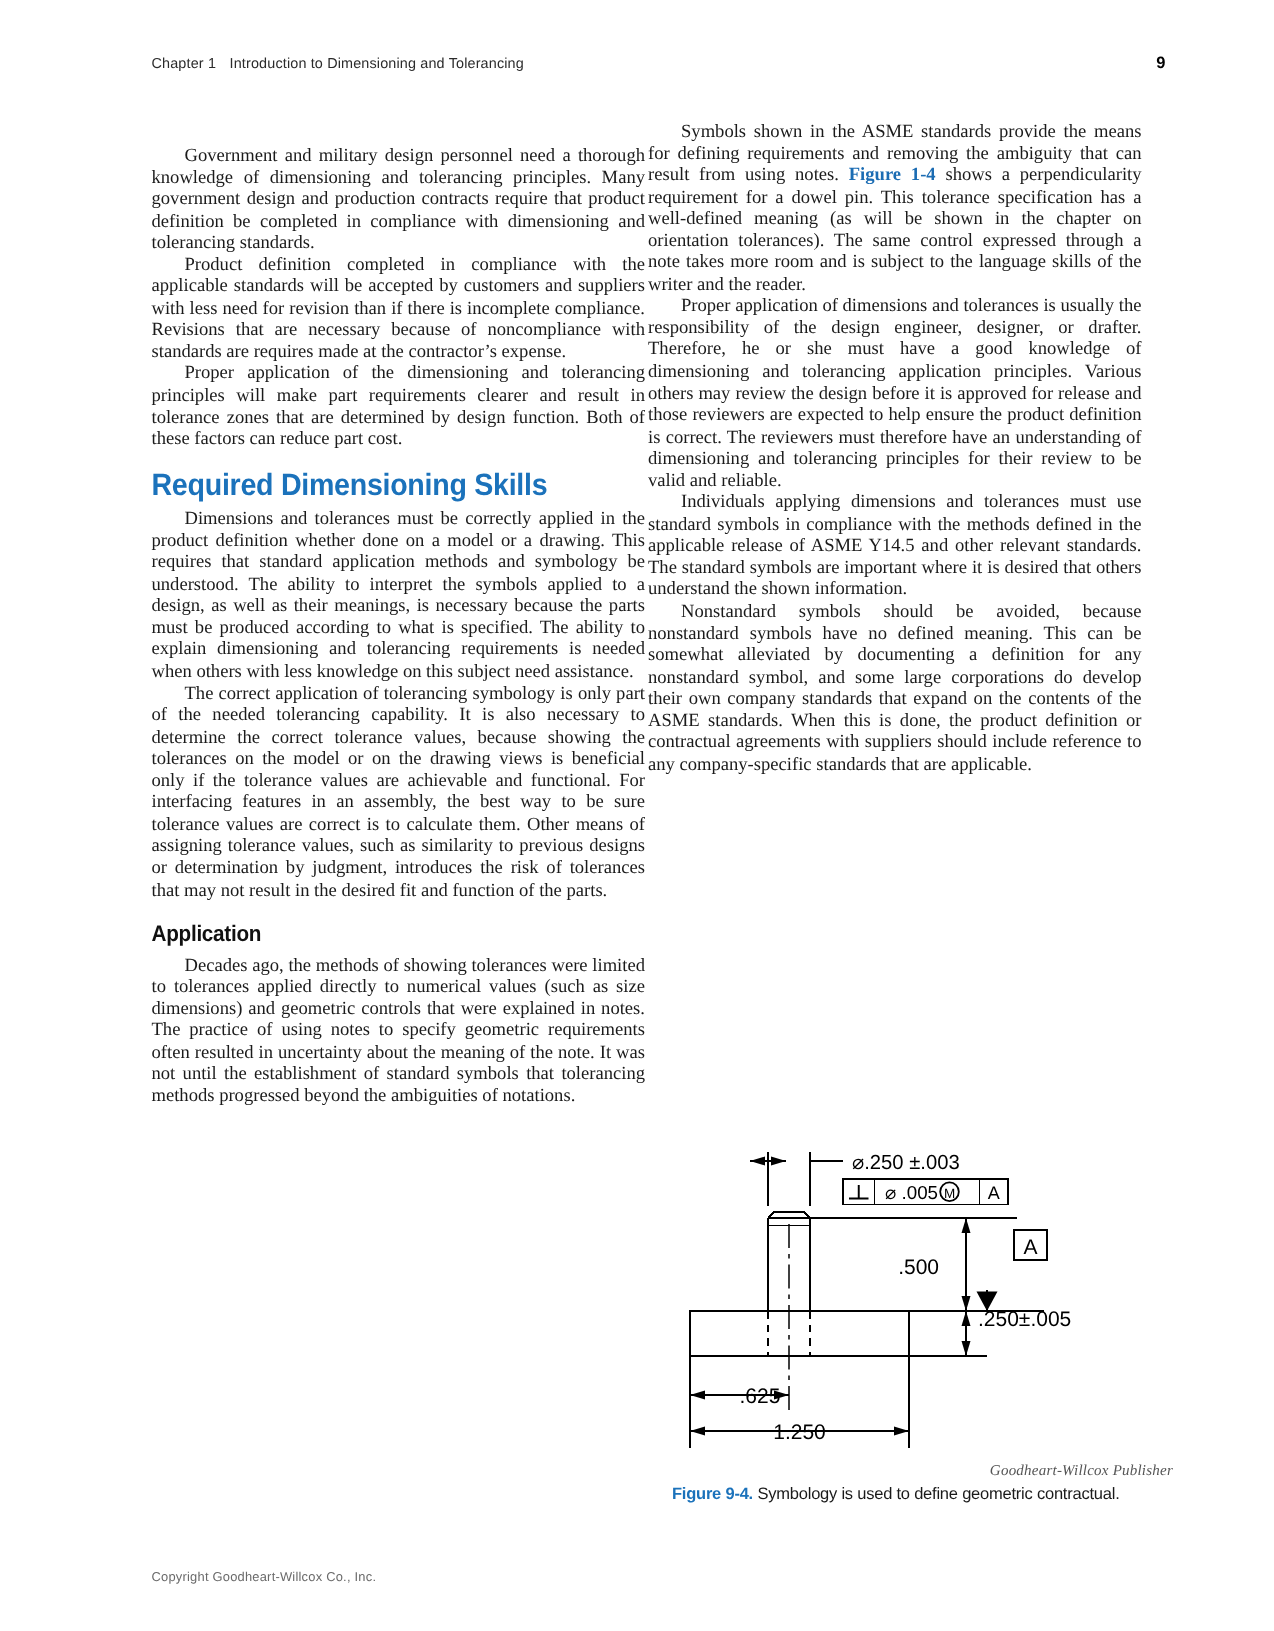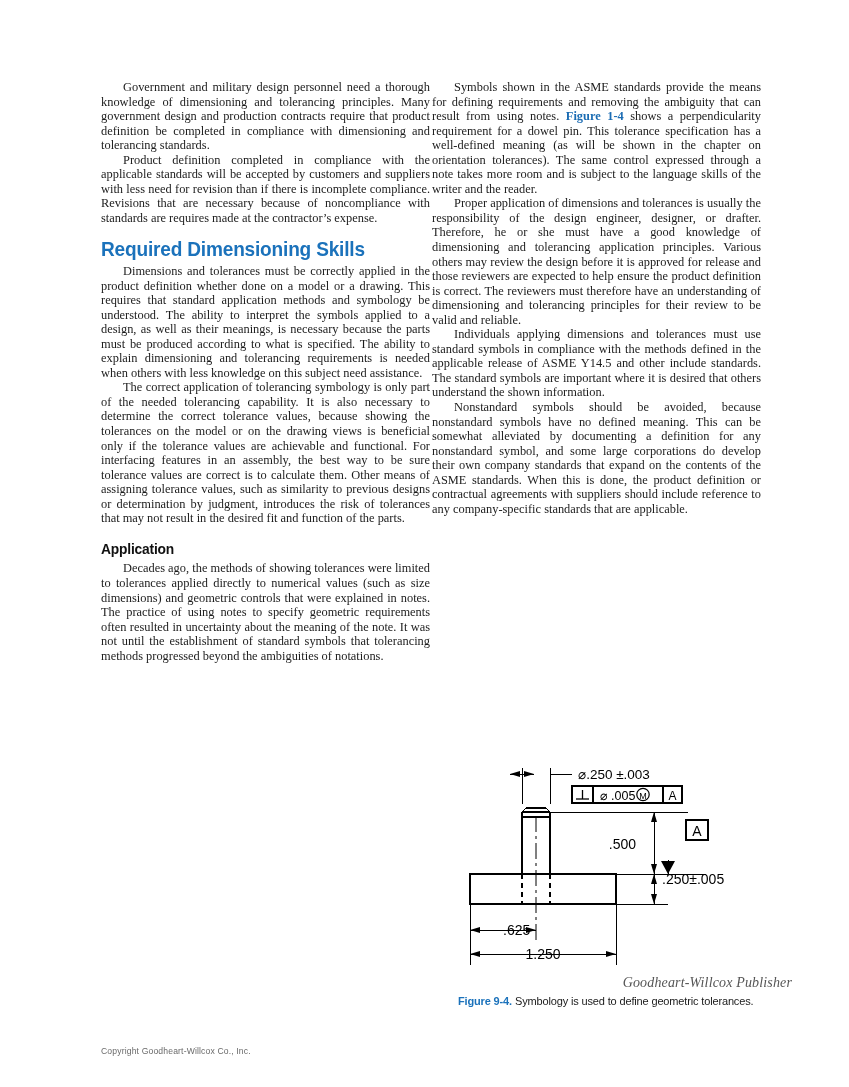--- a/index.html
+++ b/index.html
@@ -37,21 +37,21 @@
     position:absolute;
     top:80px;
     width:329px;
     font-size:12.4px;
     line-height:14.55px;
     text-align:justify;
     text-justify:inter-word;
     -webkit-hyphens:none;hyphens:none;
     color:#1b1b1b;
   }
-  .col-left{left:101px;}
+  .col-left{left:101px;margin-top:16px;}
   .col-right{left:432px;}
   p{margin:0;text-indent:22px;}
   .xref{color:#1b6cb3;font-weight:bold;}
   h2.head-blue{
     font-family:"Liberation Sans", sans-serif;
     font-stretch:condensed;
     color:#1b72bb;
     font-size:20.5px;
     font-weight:bold;
     margin:17px 0 7px 0;
@@ -68,27 +68,26 @@
     letter-spacing:-.2px;
     transform:scaleX(.92);
     transform-origin:left center;
   }
   
   .figure{
     position:absolute;
     left:448px;
     top:760px;
     width:340px;
-    margin-left:10px;
   }
   .fig-draw{position:relative;width:340px;height:215px;}
   .fig-credit{
     font-family:"Liberation Serif", serif;
     font-style:italic;
-    font-size:14px;
+    font-size:10px;
     color:#555;
     text-align:right;
     margin:0 6px 3px 0;
     letter-spacing:.15px;
   }
   .fig-caption{
     font-family:"Liberation Sans", sans-serif;
     font-size:11px;
     color:#1a1a1a;
     line-height:14px;
@@ -109,35 +108,43 @@
     color:#6a6a6a;
     letter-spacing:.15px;
     text-align:right;
   }
 </style>
 </head>
 <body>
 
 <div class="page">
 
+  <div class="runhead">
+    <div class="rh-left">
+      <span class="rh-chap">Chapter 1</span>
+      <span>Introduction to Dimensioning and Tolerancing</span>
+    </div>
+    <div class="rh-page">9</div>
+  </div>
 
   <div class="col col-left">
     <p>Government and military design personnel need a thorough knowledge of dimensioning and tolerancing principles. Many government design and production contracts require that product definition be completed in compliance with dimensioning and tolerancing standards.</p>
     <p>Product definition completed in compliance with the applicable standards will be accepted by customers and suppliers with less need for revision than if there is incomplete compliance. Revisions that are necessary because of noncompliance with standards are requires made at the contractor’s expense.</p>
+    <p>Proper application of the dimensioning and tolerancing principles will make part requirements clearer and result in tolerance zones that are determined by design function. Both of these factors can reduce part cost.</p>
     <h2 class="head-blue">Required Dimensioning Skills</h2>
     <p>Dimensions and tolerances must be correctly applied in the product definition whether done on a model or a drawing. This requires that standard application methods and symbology be understood. The ability to interpret the symbols applied to a design, as well as their meanings, is necessary because the parts must be produced according to what is specified. The ability to explain dimensioning and tolerancing requirements is needed when others with less knowledge on this subject need assistance.</p>
     <p>The correct application of tolerancing symbology is only part of the needed tolerancing capability. It is also necessary to determine the correct tolerance values, because showing the tolerances on the model or on the drawing views is beneficial only if the tolerance values are achievable and functional. For interfacing features in an assembly, the best way to be sure tolerance values are correct is to calculate them. Other means of assigning tolerance values, such as similarity to previous designs or determination by judgment, introduces the risk of tolerances that may not result in the desired fit and function of the parts.</p>
     <h3 class="head-black">Application</h3>
     <p>Decades ago, the methods of showing tolerances were limited to tolerances applied directly to numerical values (such as size dimensions) and geometric controls that were explained in notes. The practice of using notes to specify geometric requirements often resulted in uncertainty about the meaning of the note. It was not until the establishment of standard symbols that tolerancing methods progressed beyond the ambiguities of notations.</p>
   </div>
 
   <div class="col col-right">
     <p><span>Symbols shown in the ASME standards provide the means for defining requirements and removing the ambiguity that can result from using notes. </span><span class="xref">Figure 1-4</span><span> shows a perpendicularity requirement for a dowel pin. This tolerance specification has a well-defined meaning (as will be shown in the chapter on orientation tolerances). The same control expressed through a note takes more room and is subject to the language skills of the writer and the reader.</span></p>
     <p>Proper application of dimensions and tolerances is usually the responsibility of the design engineer, designer, or drafter. Therefore, he or she must have a good knowledge of dimensioning and tolerancing application principles. Various others may review the design before it is approved for release and those reviewers are expected to help ensure the product definition is correct. The reviewers must therefore have an understanding of dimensioning and tolerancing principles for their review to be valid and reliable.</p>
-    <p>Individuals applying dimensions and tolerances must use standard symbols in compliance with the methods defined in the applicable release of ASME Y14.5 and other include standards. The standard symbols are important where it is desired that others understand the shown information.</p>
+    <p>Individuals applying dimensions and tolerances must use standard symbols in compliance with the methods defined in the applicable release of ASME Y14.5 and other relevant standards. The standard symbols are important where it is desired that others understand the shown information.</p>
     <p>Nonstandard symbols should be avoided, because nonstandard symbols have no defined meaning. This can be somewhat alleviated by documenting a definition for any nonstandard symbol, and some large corporations do develop their own company standards that expand on the contents of the ASME standards. When this is done, the product definition or contractual agreements with suppliers should include reference to any company-specific standards that are applicable.</p>
   </div>
 
   <div class="figure">
     <div class="fig-draw">
       <svg width="340" height="215" viewBox="0 0 340 215">
         <g fill="none" stroke="#000" stroke-width="1.25" shape-rendering="crispEdges">
 
           <rect x="12" y="114" width="146" height="30"></rect>
 
@@ -221,18 +228,18 @@
           <text x="214.5" y="39.5" font-size="12" text-anchor="middle">A</text>
           <text x="178" y="89" font-size="14" text-anchor="end">.500</text>
           <text x="239" y="76" font-size="14" text-anchor="middle">A</text>
           <text x="204" y="124" font-size="14">.250±.005</text>
           <text x="45" y="175" font-size="14">.625</text>
           <text x="85" y="199" font-size="14" text-anchor="middle">1.250</text>
         </g>
       </svg>
     </div>
     <div class="fig-credit">Goodheart-Willcox Publisher</div>
-    <div class="fig-caption"><span class="fig-num">Figure 9-4.</span><span>Symbology is used to define geometric tolerances.</span></div>
+    <div class="fig-caption"><span class="fig-num">Figure 9-4.</span><span>Symbology is used to define geometric contractual.</span></div>
   </div>
 
   <div class="footer">Copyright Goodheart-Willcox Co., Inc.</div>
 
 </div>
 
 </body></html>

